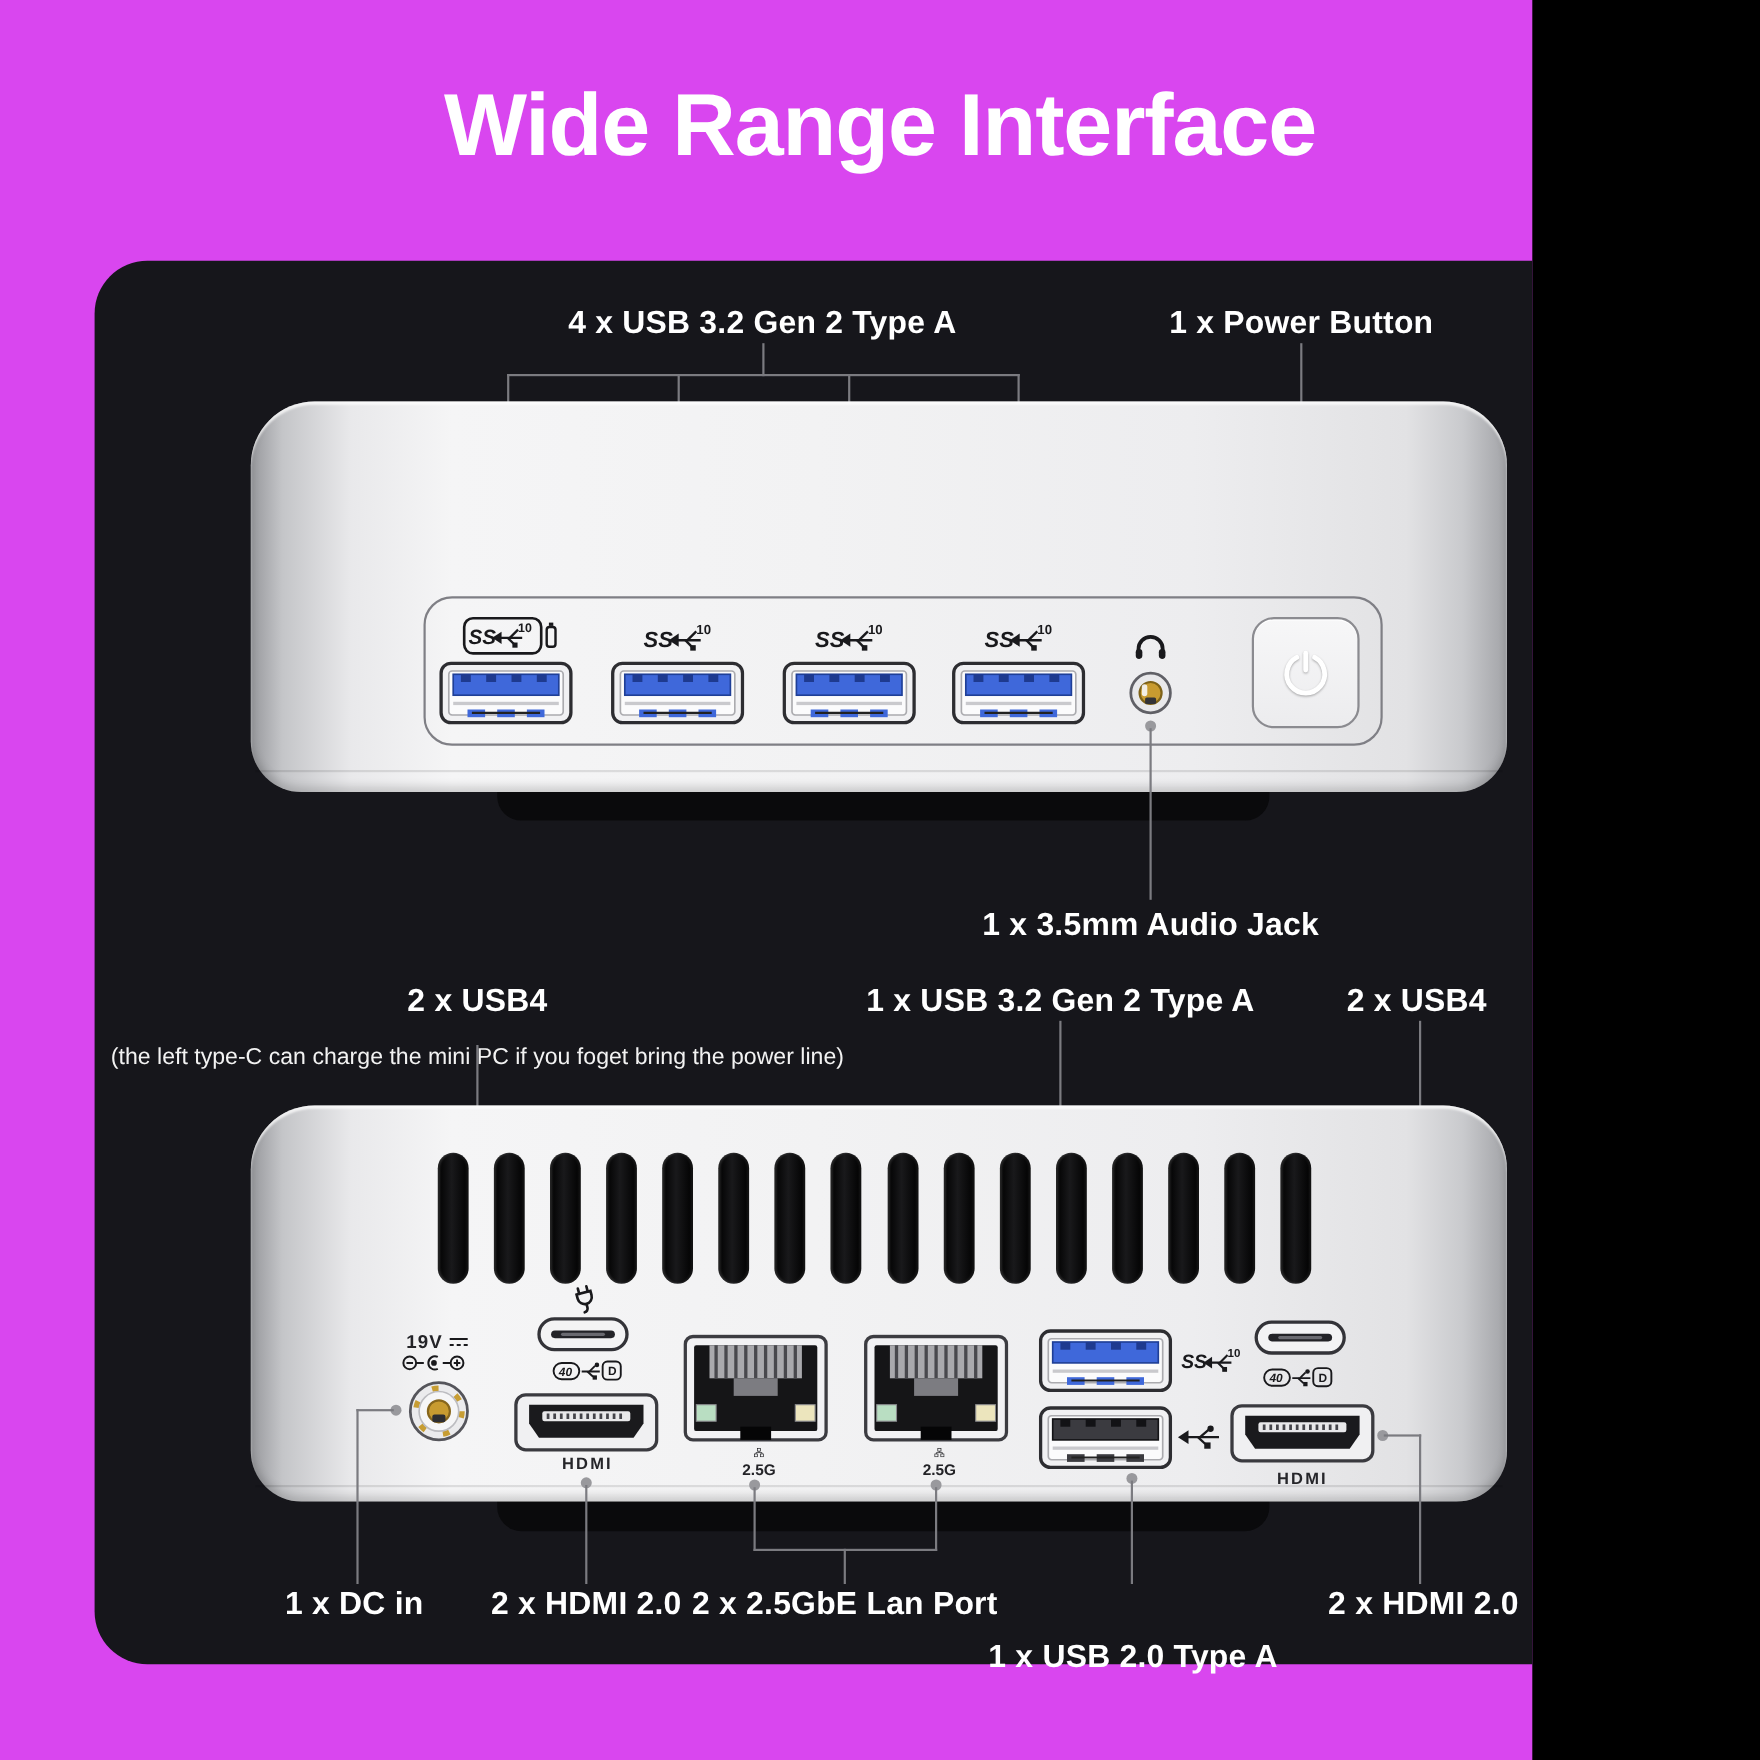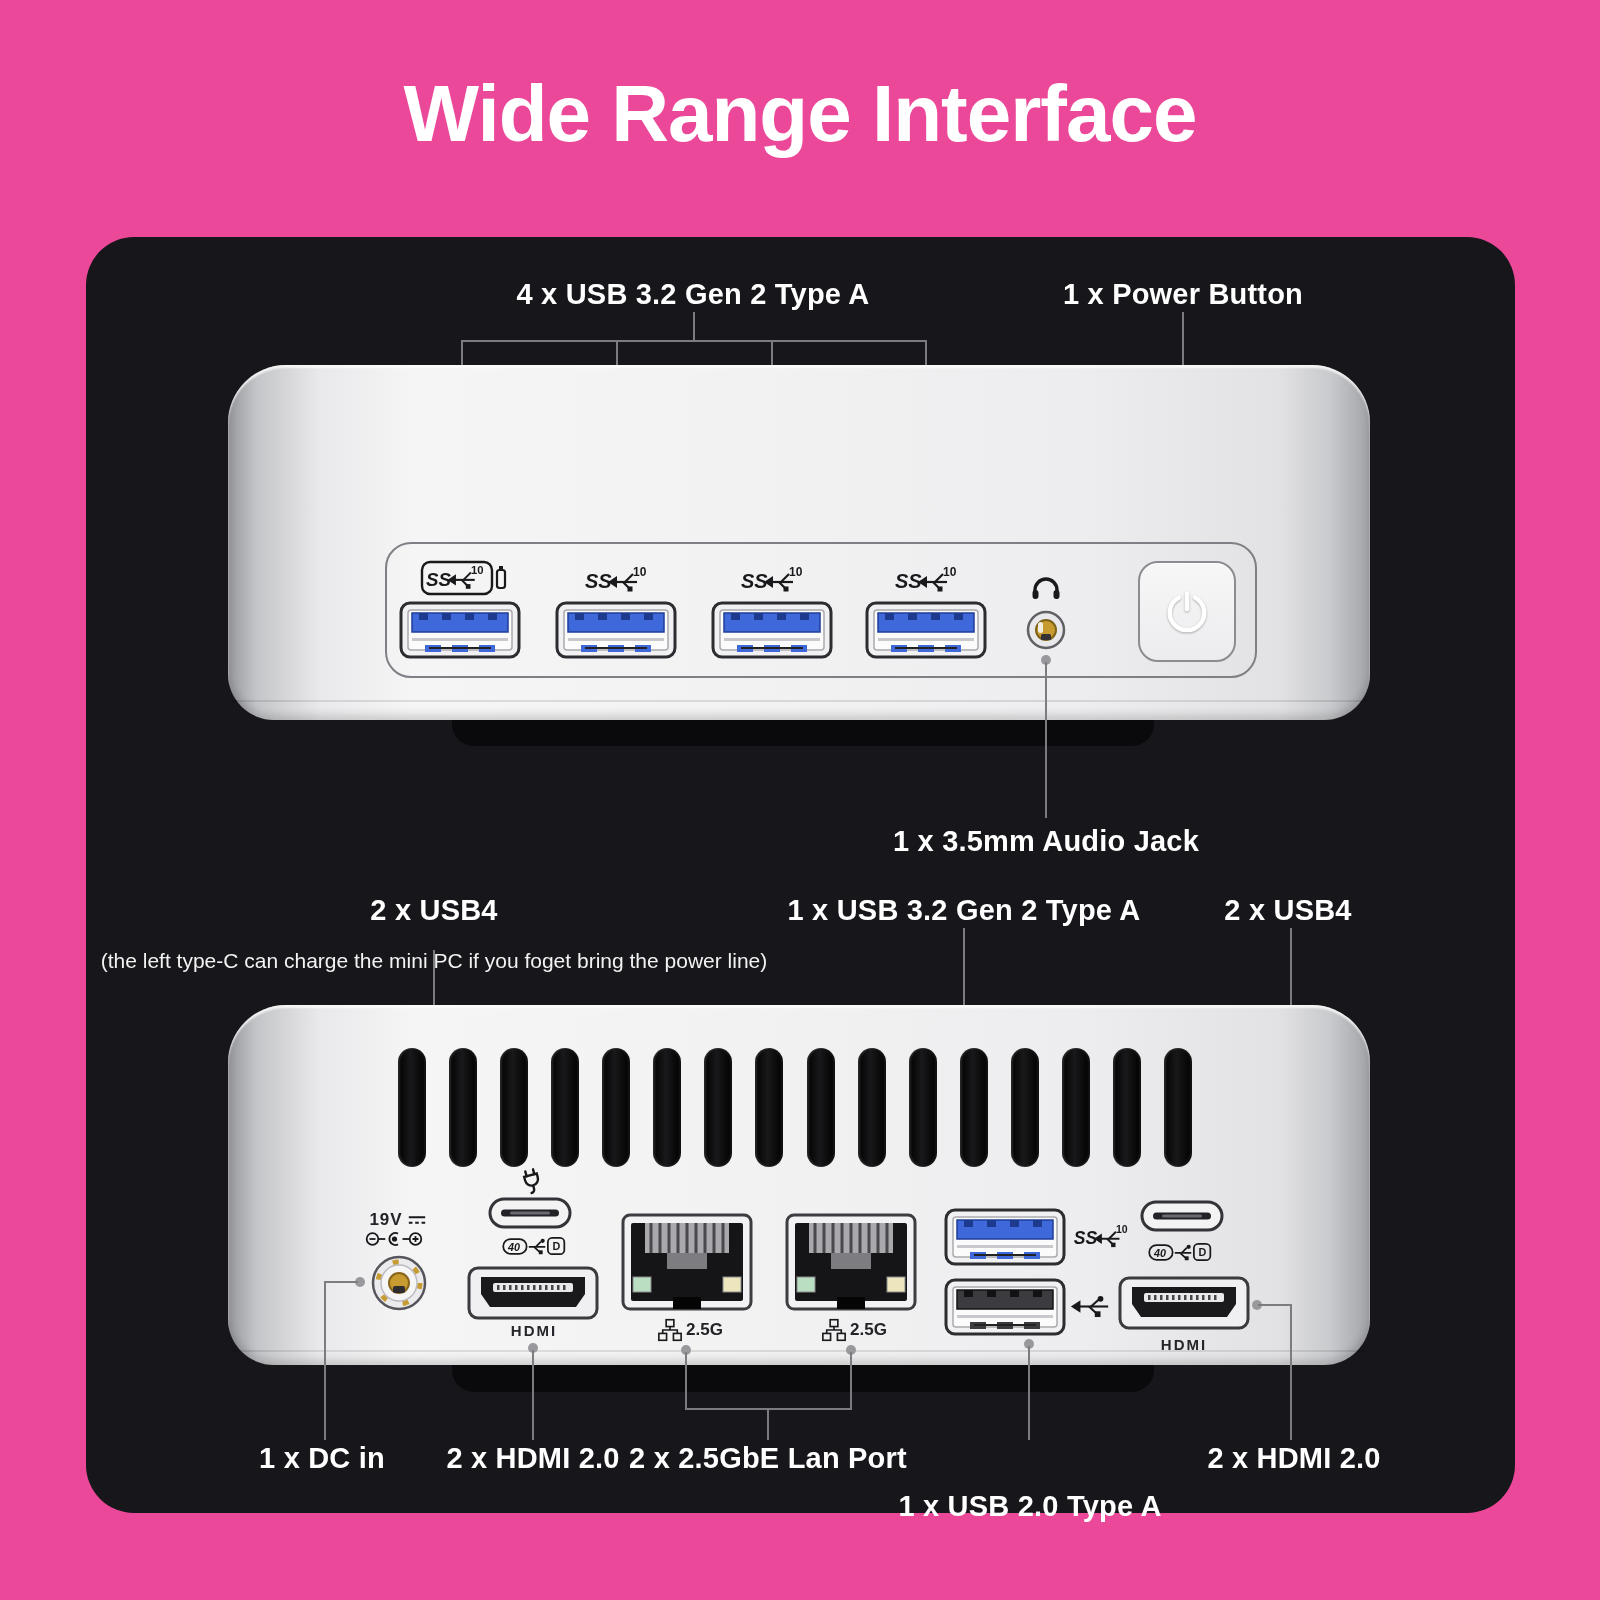--- a/index.html
+++ b/index.html
@@ -1,16 +1,16 @@
 <!DOCTYPE html>
 <html><head>
 <meta charset="utf-8">
 <style>
   html,body{margin:0;padding:0;background:#000;}
-  #stage{position:relative;width:1600px;height:1600px;background:#ec4899;overflow:hidden;
+  #stage{position:relative;width:1393px;height:1600px;background:#d946ef;overflow:hidden;
          font-family:"Liberation Sans","DejaVu Sans",sans-serif;}
   .a{position:absolute;}
   #page-title{position:absolute;left:0;top:64px;width:1600px;text-align:center;
               color:#fff;font-size:80px;font-weight:800;letter-spacing:-1px;line-height:100px;}
   #card{position:absolute;left:86px;top:237px;width:1429px;height:1276px;
         background:#16161b;border-radius:48px;}
   .device{position:absolute;left:228px;width:1142px;
         background:linear-gradient(90deg,#97989c 0%,#c4c5c8 2.5%,#e9e9eb 8%,#f5f5f6 16%,#f2f2f3 45%,#ededef 75%,#e2e2e4 92%,#c9cacd 96.5%,#a2a3a7 100%);
         border-radius:58px 58px 46px 46px;
         box-shadow:inset 0 3px 2px rgba(255,255,255,.75), inset 0 -5px 8px rgba(0,0,0,.16);}
@@ -32,21 +32,21 @@
                 display:flex;align-items:center;justify-content:center;
                 box-shadow:inset 0 1px 0 #fff;}
   #vents{position:absolute;left:398px;top:1048px;width:794px;height:119px;
          display:flex;justify-content:space-between;}
   .vent{width:28px;height:100%;border-radius:14px;
         background:linear-gradient(90deg,#000 0%,#19191b 45%,#000 100%);
         box-shadow:inset 2px 0 2px rgba(255,255,255,.15), inset -2px 0 2px rgba(255,255,255,.08);}
   .hdmi-txt{position:absolute;width:100px;text-align:center;font-size:15px;font-weight:bold;
             letter-spacing:2px;color:#26262a;}
   .lan-tag{position:absolute;width:90px;height:28px;display:flex;align-items:center;
-           justify-content:center;gap:3px;color:#232327;font-size:17px;font-weight:bold;}
+           justify-content:center;gap:3px;color:#232327;font-size:14px;font-weight:bold;flex-direction:column;}
   #dc-voltage{position:absolute;left:343px;top:1209px;width:110px;height:22px;display:flex;
               align-items:center;justify-content:center;gap:4px;color:#232327;
               font-weight:bold;font-size:17px;letter-spacing:1px;}
   svg text{font-family:"Liberation Sans","DejaVu Sans",sans-serif;}
   .tilt{transform:rotate(-15deg);}
 </style>
 </head>
 <body>
 
 <svg width="0" height="0" style="position:absolute" aria-hidden="true">

